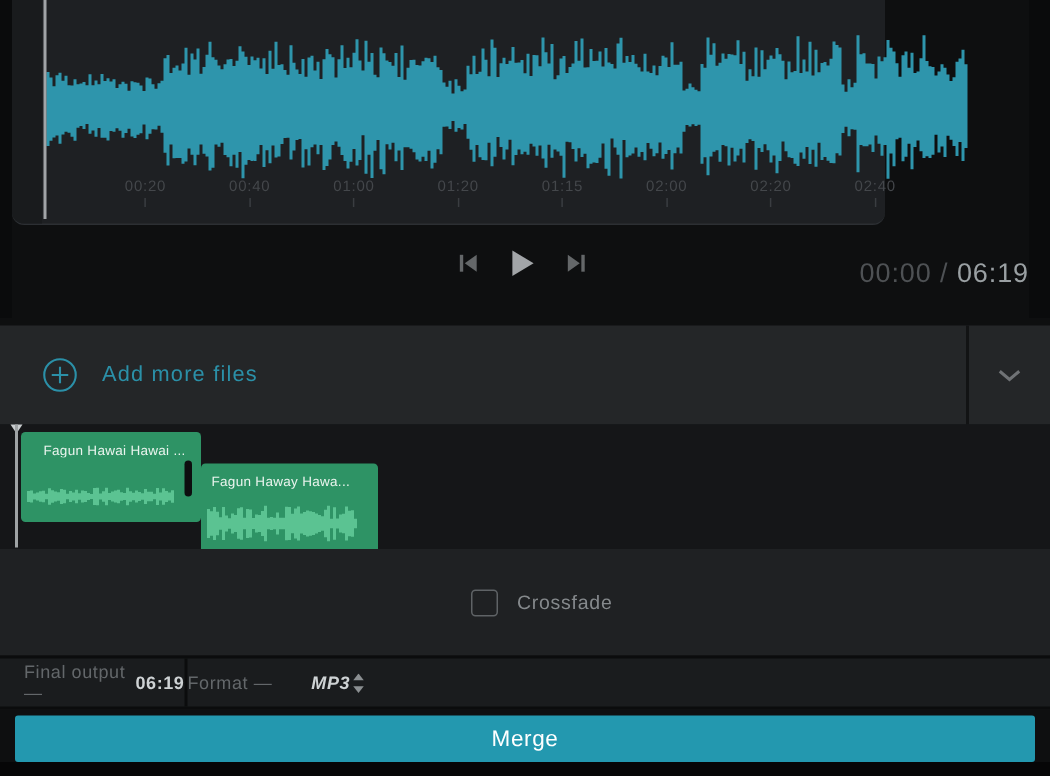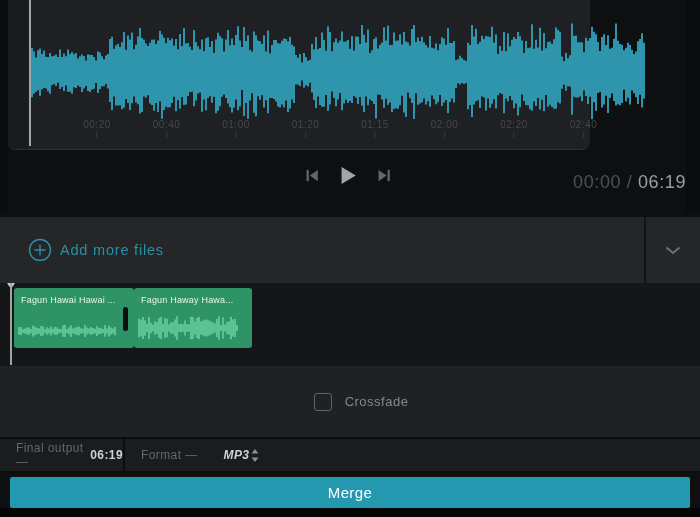--- a/index.html
+++ b/index.html
@@ -53,21 +53,21 @@
   .time-current { color: #4e5154; }
   .time-sep { color: #4e5154; }
   .time-total { color: #9aa0a3; }
 
   
   .add-row {
     position: absolute; left: 0; top: 217px; width: 700px; height: 66px;
     background: #242628; display: flex; align-items: center;
   }
   .add-btn {
-    display: flex; align-items: center; gap: 8px;
+    display: flex; align-items: center; gap: 16px;
     background: none; border: none; cursor: pointer;
     padding-left: 28px; color: #2b90a8;
   }
   .add-btn .plus-ic { color: #2b90a8; display: flex; }
   .add-label { font-size: 14.5px; letter-spacing: 0.8px; color: #2b90a8; font-weight: 500; }
   .add-row .divider-v {
     position: absolute; left: 644px; top: 0; width: 2px; height: 100%; background: #121314;
   }
   .collapse-btn {
     position: absolute; left: 646px; top: 0; width: 54px; height: 100%;
@@ -86,22 +86,22 @@
     border-left: 4px solid transparent; border-right: 4px solid transparent;
     border-top: 6px solid #c9cdcf;
   }
   .tl-playhead .ph-line {
     position: absolute; left: 3px; top: 0; width: 2px; height: 82px; background: #9fa3a5;
   }
   .clip {
     position: absolute; top: 5px; height: 60px; background: #2e9365;
     border-radius: 3px; overflow: hidden; cursor: grab;
   }
-  .clip-1 { left: 14px; width: 120px; }
-  .clip-2 { left: 134px; width: 118px; }
+  .clip-1 { left: 14px; width: 120px; padding-left: 8px; }
+  .clip-2 { left: 134px; width: 118px; margin-top: 21px; }
   .clip-label {
     display: block; padding: 7px 0 0 7px; font-size: 9px; color: #eaf4ee;
     letter-spacing: 0.2px; white-space: nowrap; overflow: hidden; max-width: 96%;
   }
   .clip-wave { position: absolute; left: 4px; bottom: 4px; }
   .junction {
     position: absolute; left: 123px; top: 24px; width: 5px; height: 24px;
     background: #0d0e0f; border-radius: 2.5px;
   }
 
@@ -120,21 +120,21 @@
   
   .output-bar {
     position: absolute; left: 0; top: 437px; width: 700px; height: 36px;
     background: #1a1c1e; border-top: 2px solid #0b0c0d; border-bottom: 2px solid #0b0c0d;
     display: flex; align-items: center;
   }
   .out-cell-final {
     width: 125px; height: 100%; display: flex; align-items: center;
     padding-left: 16px; border-right: 2px solid #0b0c0d;
   }
-  .out-cell-format { display: flex; align-items: center; padding-left: 16px; gap: 6px; }
+  .out-cell-format { display: flex; align-items: center; gap: 6px; }
   .dim-label { font-size: 12px; color: #63676a; letter-spacing: 0.4px; }
   .bright-val { font-size: 12px; color: #ced2d4; font-weight: bold; letter-spacing: 0.4px; margin-left: 6px; }
   .format-select {
     display: flex; align-items: center; gap: 2px; background: none; border: none;
     cursor: pointer; margin-left: 14px; font-style: italic;
   }
   .stepper-ic { color: #8b8f92; display: flex; }
 
   
   .merge-btn {

